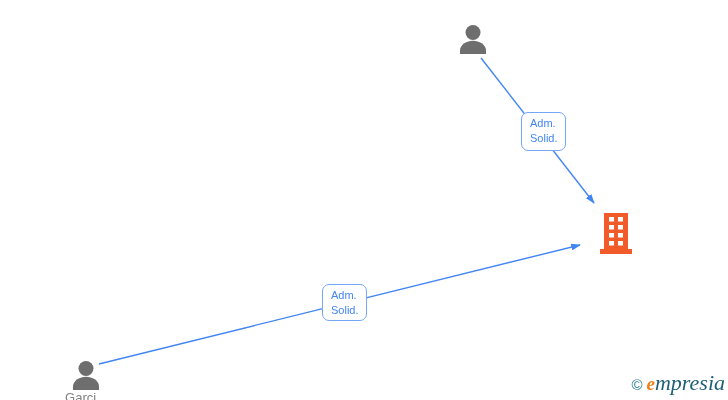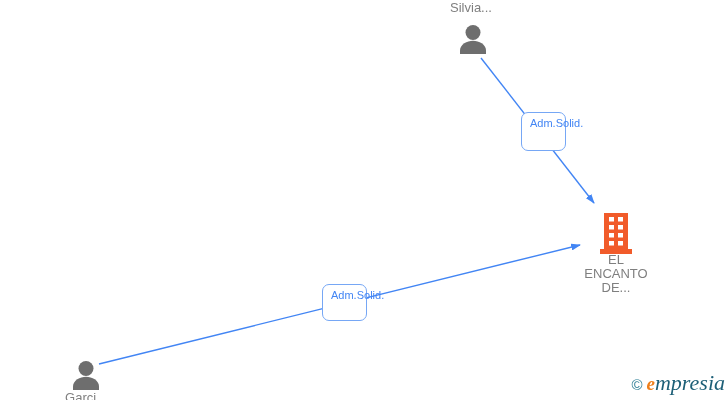--- a/index.html
+++ b/index.html
@@ -24,21 +24,21 @@
     position:absolute;
     box-sizing:border-box;
     background:#ffffff;
     border:1.5px solid #76a7f5;
     border-radius:7px;
     color:#4285f4;
     font-size:11px;
     line-height:15px;
     padding:3px 0 3px 8px;
     display:flex;
-    flex-direction:row;
+    flex-direction:column;
     cursor:pointer;
   }
   .brand{
     position:absolute;
     right:3px;
     bottom:4px;
     display:flex;
     align-items:baseline;
     cursor:pointer;
     white-space:nowrap;
@@ -71,21 +71,20 @@
   <svg class="edges" width="728" height="400" viewBox="0 0 728 400">
     <defs>
       <marker id="arrow" viewBox="0 0 10 7" refX="9" refY="3.5" markerWidth="7" markerHeight="5" orient="auto">
         <path d="M0,0 L10,3.5 L0,7 Z" fill="#4285f4"></path>
       </marker>
     </defs>
     <line x1="481" y1="58" x2="594" y2="203" stroke="#4285f4" stroke-width="1.4" marker-end="url(#arrow)"></line>
     <line x1="99" y1="364" x2="580" y2="245" stroke="#4285f4" stroke-width="1.4" marker-end="url(#arrow)"></line>
   </svg>
 
-  <div class="node-label" style="left:411px;top:1px;width:120px;">Silvia...</div>
   <div class="node-icon" style="left:458px;top:24px;width:30px;height:30px;">
     <svg width="30" height="30" viewBox="0 0 30 30">
       <circle cx="15" cy="8.5" r="7.5" fill="#6e6e6e"></circle>
       <path d="M2,30 L2,26.5 C2,20.5 9,16.8 15,16.8 C21,16.8 28,20.5 28,26.5 L28,30 Z" fill="#6e6e6e"></path>
     </svg>
   </div>
 
   <div class="edge-label" style="left:521px;top:112px;width:45px;height:39px;">
     <span>Adm.</span>
     <span>Solid.</span>
@@ -100,21 +99,20 @@
         <rect x="18" y="5" width="5" height="4.5"></rect>
         <rect x="9" y="13" width="5" height="4.5"></rect>
         <rect x="18" y="13" width="5" height="4.5"></rect>
         <rect x="9" y="21" width="5" height="4.5"></rect>
         <rect x="18" y="21" width="5" height="4.5"></rect>
         <rect x="9" y="29" width="5" height="4.5"></rect>
         <rect x="18" y="29" width="5" height="4.5"></rect>
       </g>
     </svg>
   </div>
-  <div class="node-label" style="left:583px;top:253px;width:66px;">EL ENCANTO DE...</div>
 
   <div class="edge-label" style="left:322px;top:284px;width:45px;height:37px;">
     <span>Adm.</span>
     <span>Solid.</span>
   </div>
 
   <div class="node-icon" style="left:71px;top:360px;width:30px;height:30px;">
     <svg width="30" height="30" viewBox="0 0 30 30">
       <circle cx="15" cy="8.5" r="7.5" fill="#6e6e6e"></circle>
       <path d="M2,30 L2,26.5 C2,20.5 9,16.8 15,16.8 C21,16.8 28,20.5 28,26.5 L28,30 Z" fill="#6e6e6e"></path>

